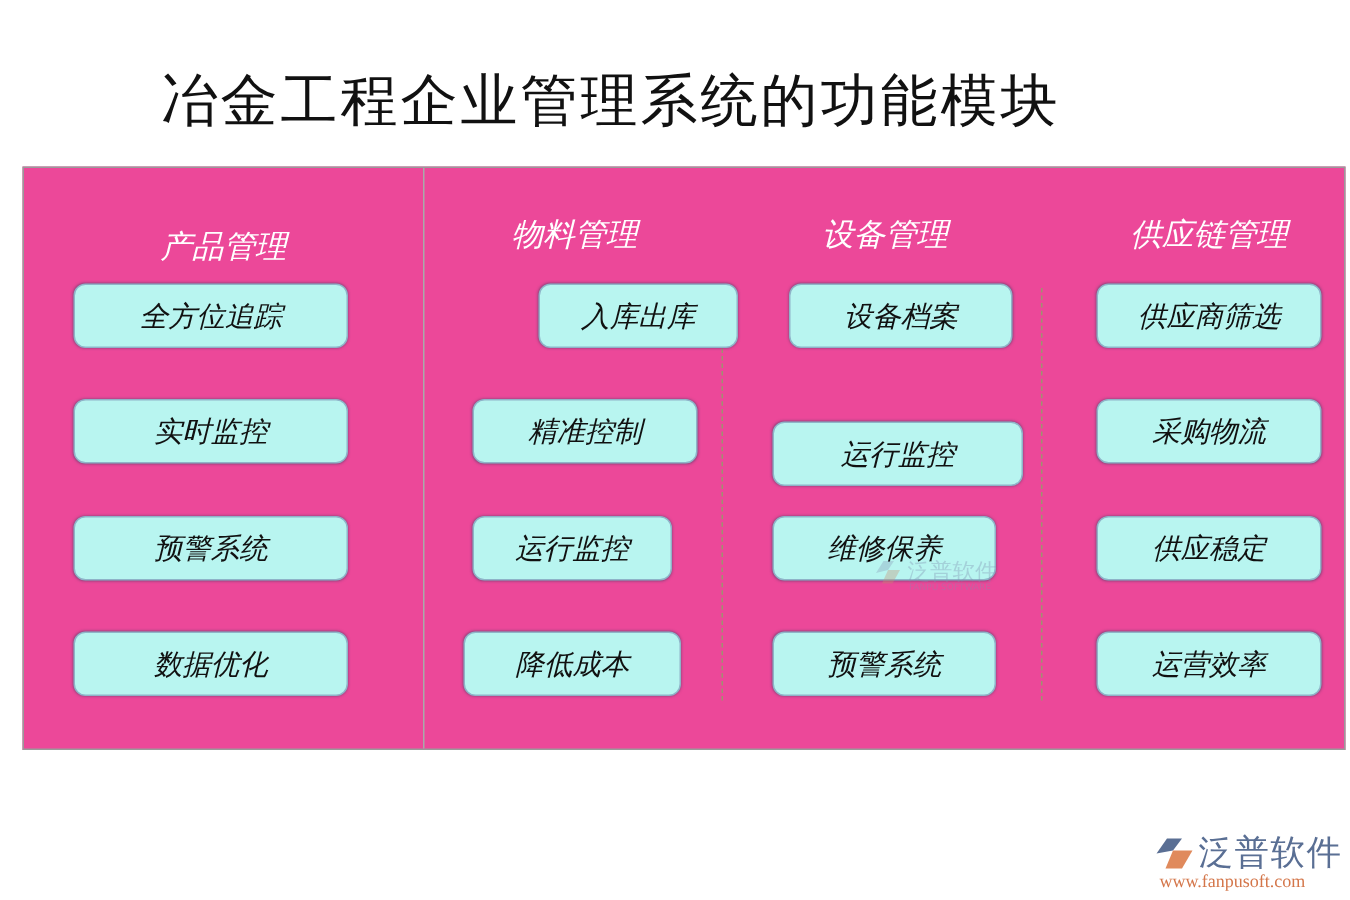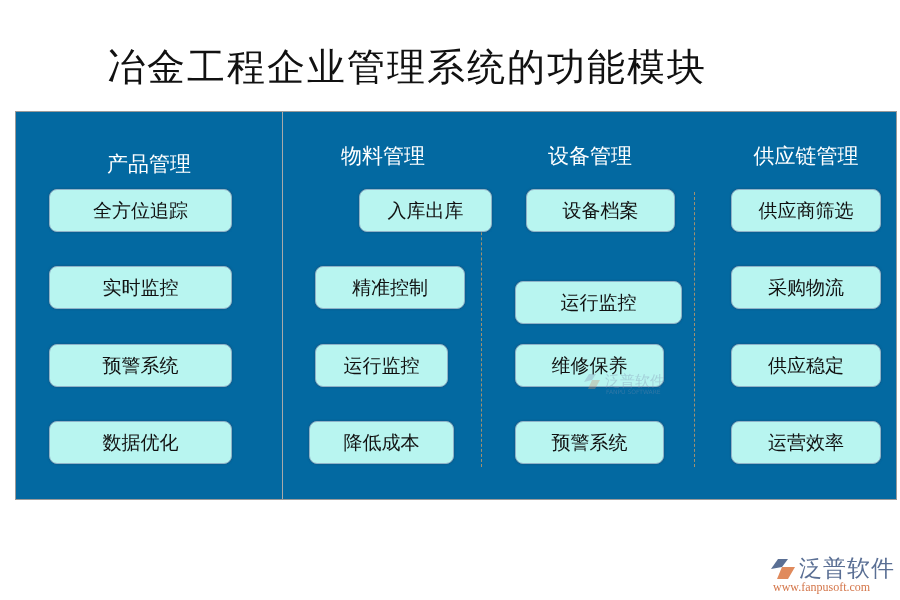--- a/index.html
+++ b/index.html
@@ -8,21 +8,21 @@
       background: #ffffff;
       font-family: "DejaVu Serif", "Liberation Serif", serif;
     }
     .title {
       position: absolute; left: 0; top: 42px; width: 814px; text-align: center;
       font-size: 38px; color: #111111; letter-spacing: 2px;
       font-family: "DejaVu Serif", "Liberation Serif", serif;
     }
     .panel {
       position: absolute; left: 15px; top: 111px; width: 880px; height: 387px;
-      background: #0369a1; border: 1px solid #9a9a9a;
+      background: #ec4899; border: 1px solid #9a9a9a; font-style: italic;
     }
     .divider-solid {
       position: absolute; left: 266px; top: 0; width: 0; height: 387px;
       border-left: 1px solid #a9a9a9;
     }
     .divider-dashed {
       position: absolute; top: 80px; width: 0; height: 275px;
       border-left: 1px dashed #a09070;
     }
     .col-header {

